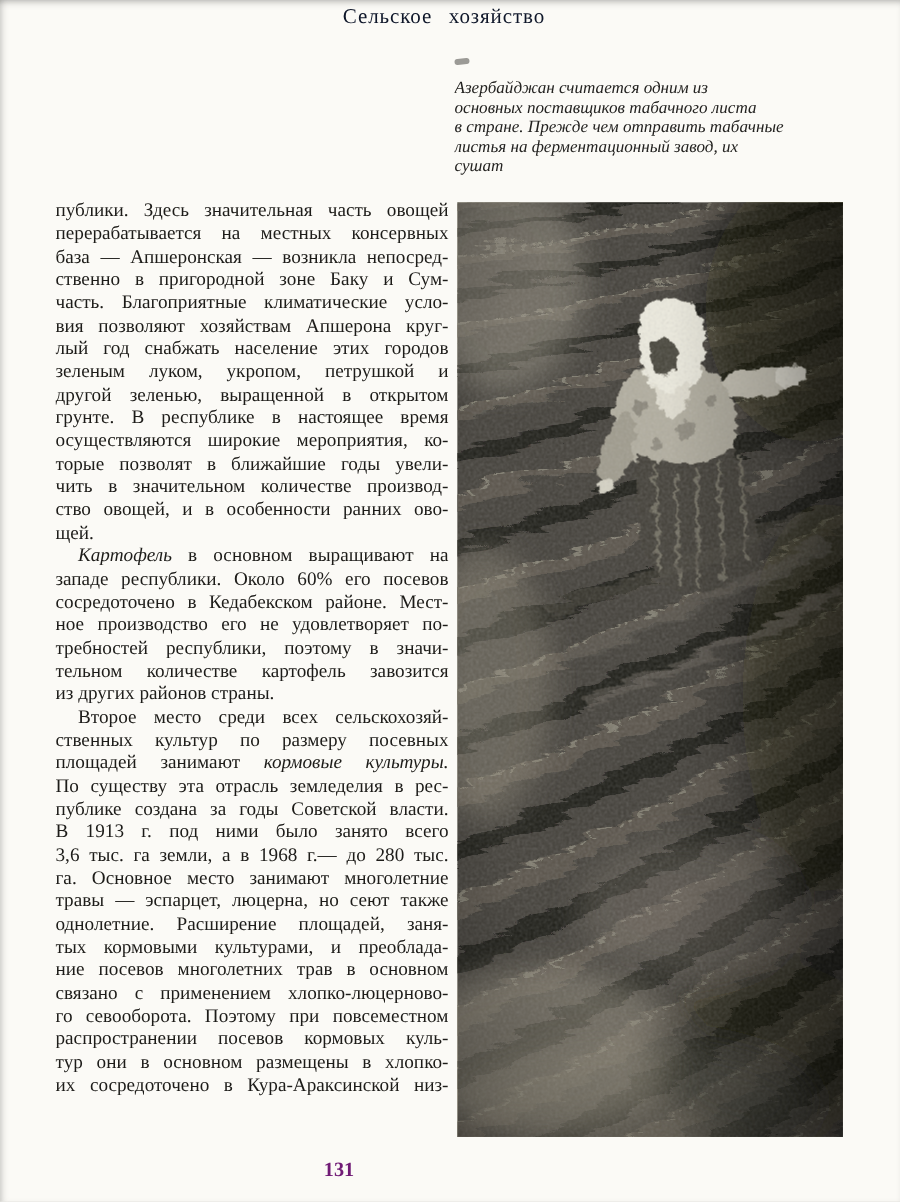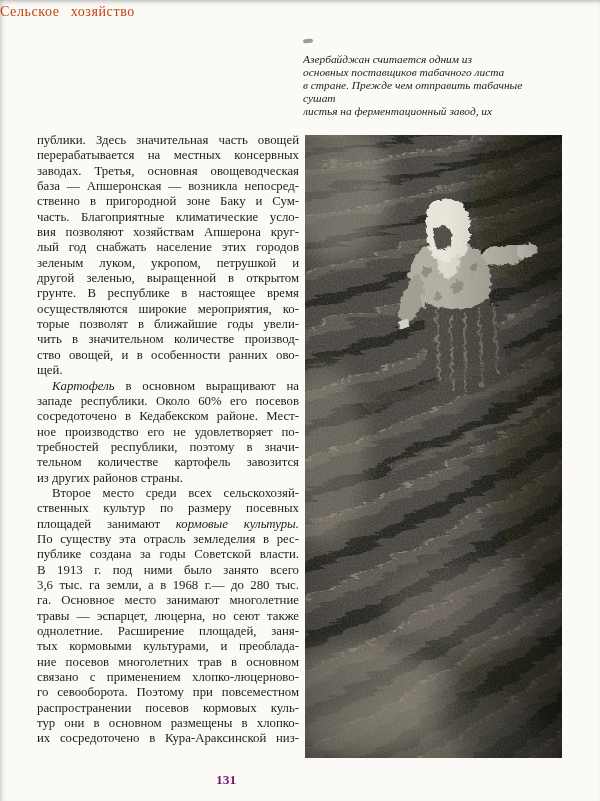--- a/index.html
+++ b/index.html
@@ -7,24 +7,24 @@
     position:relative;
     width:600px;height:801px;
     background:#fbfaf6;
     overflow:hidden;
     font-family:"Liberation Serif", serif;
     color:#1d1c19;
     box-shadow: inset 0 4px 5px -3px rgba(90,90,88,.45), inset 4px 0 5px -3px rgba(90,90,88,.30);
   }
   .running-header{
     position:absolute;top:4px;left:0;width:592px;
-    text-align:left;
+    text-align:center;
     font-size:14px;line-height:16px;
     letter-spacing:.6px;word-spacing:7px;
-    color:#c2410c;
+    color:#0f172a;
   }
   .caption{
     position:absolute;left:303px;top:53px;width:290px;
     font-style:italic;
     font-size:11.4px;
     color:#232220;
   }
   .cap-line{height:12.9px;line-height:12.9px;white-space:nowrap;overflow:hidden;}
   .body-col{
     position:absolute;left:37px;top:133px;width:262px;
@@ -58,28 +58,27 @@
 <div class="page">
 
   <div class="running-header">Сельское хозяйство</div>
 
   <div class="scan-speck"></div>
 
   <div class="caption">
       <div class="cap-line">Азербайджан считается одним из</div>
       <div class="cap-line">основных поставщиков табачного листа</div>
       <div class="cap-line">в стране. Прежде чем отправить табачные</div>
+      <div class="cap-line">листья на ферментационный завод, их</div>
       <div class="cap-line">сушат</div>
-      <div class="cap-line">листья на ферментационный завод, их</div>
     </div>
 
   <div class="body-col">
       <div class="t-line"><span>публики. Здесь значительная часть овощей</span></div>
       <div class="t-line"><span>перерабатывается на местных консервных</span></div>
-      <div class="t-line"><span>заводах. Третья, основная овощеводческая</span></div>
       <div class="t-line"><span>база — Апшеронская — возникла непосред-</span></div>
       <div class="t-line"><span>ственно в пригородной зоне Баку и Сум-</span></div>
       <div class="t-line"><span>часть. Благоприятные климатические усло-</span></div>
       <div class="t-line"><span>вия позволяют хозяйствам Апшерона круг-</span></div>
       <div class="t-line"><span>лый год снабжать население этих городов</span></div>
       <div class="t-line"><span>зеленым луком, укропом, петрушкой и</span></div>
       <div class="t-line"><span>другой зеленью, выращенной в открытом</span></div>
       <div class="t-line"><span>грунте. В республике в настоящее время</span></div>
       <div class="t-line"><span>осуществляются широкие мероприятия, ко-</span></div>
       <div class="t-line"><span>торые позволят в ближайшие годы увели-</span></div>

